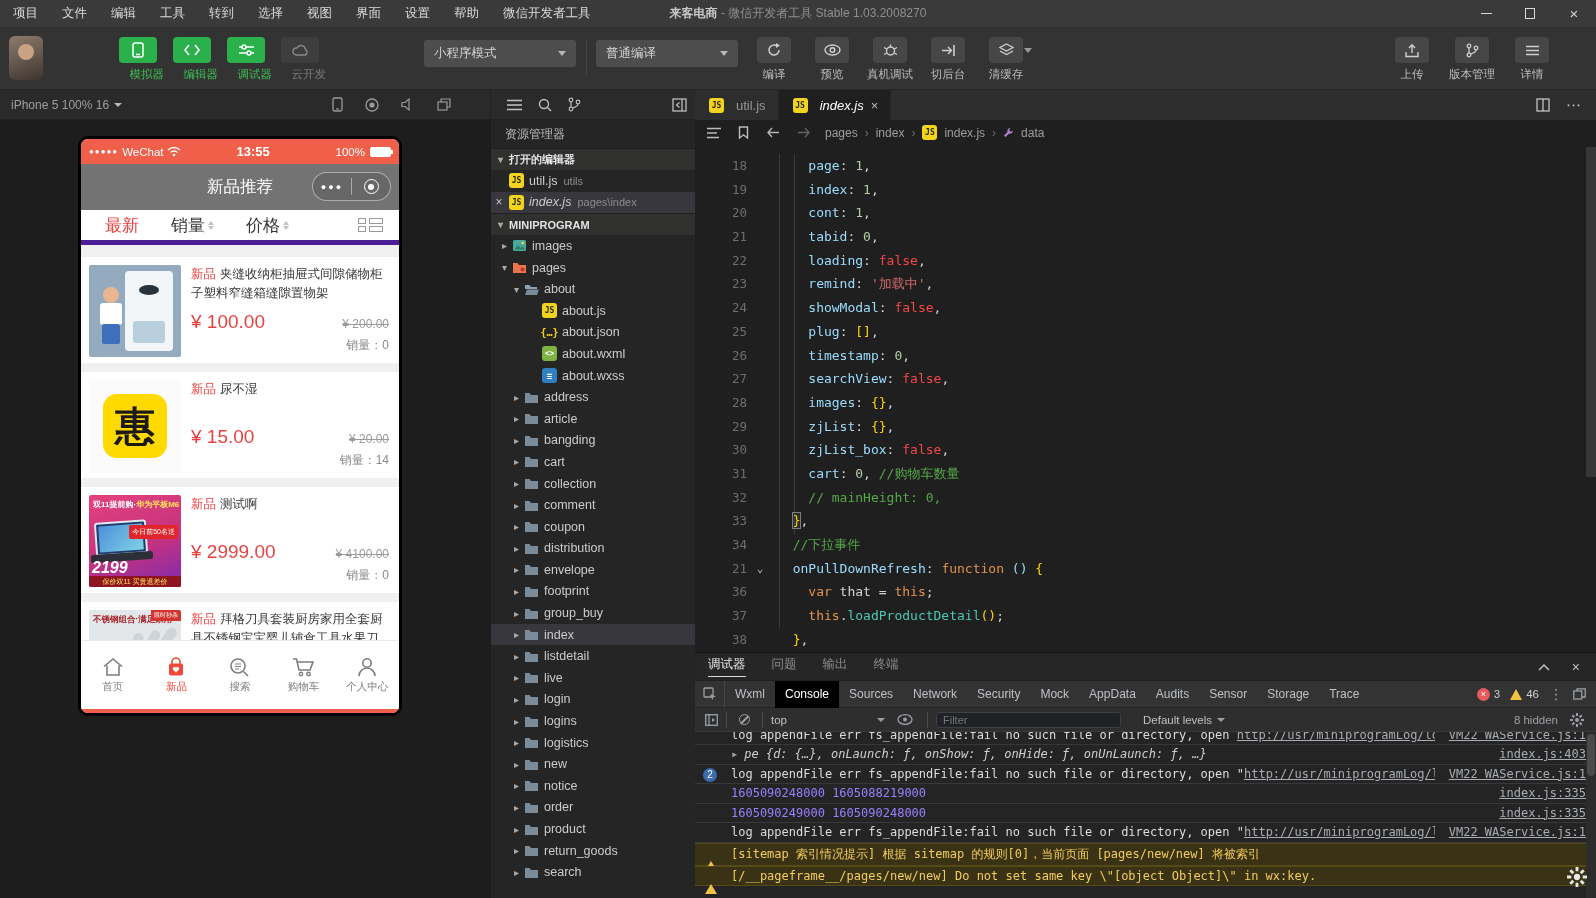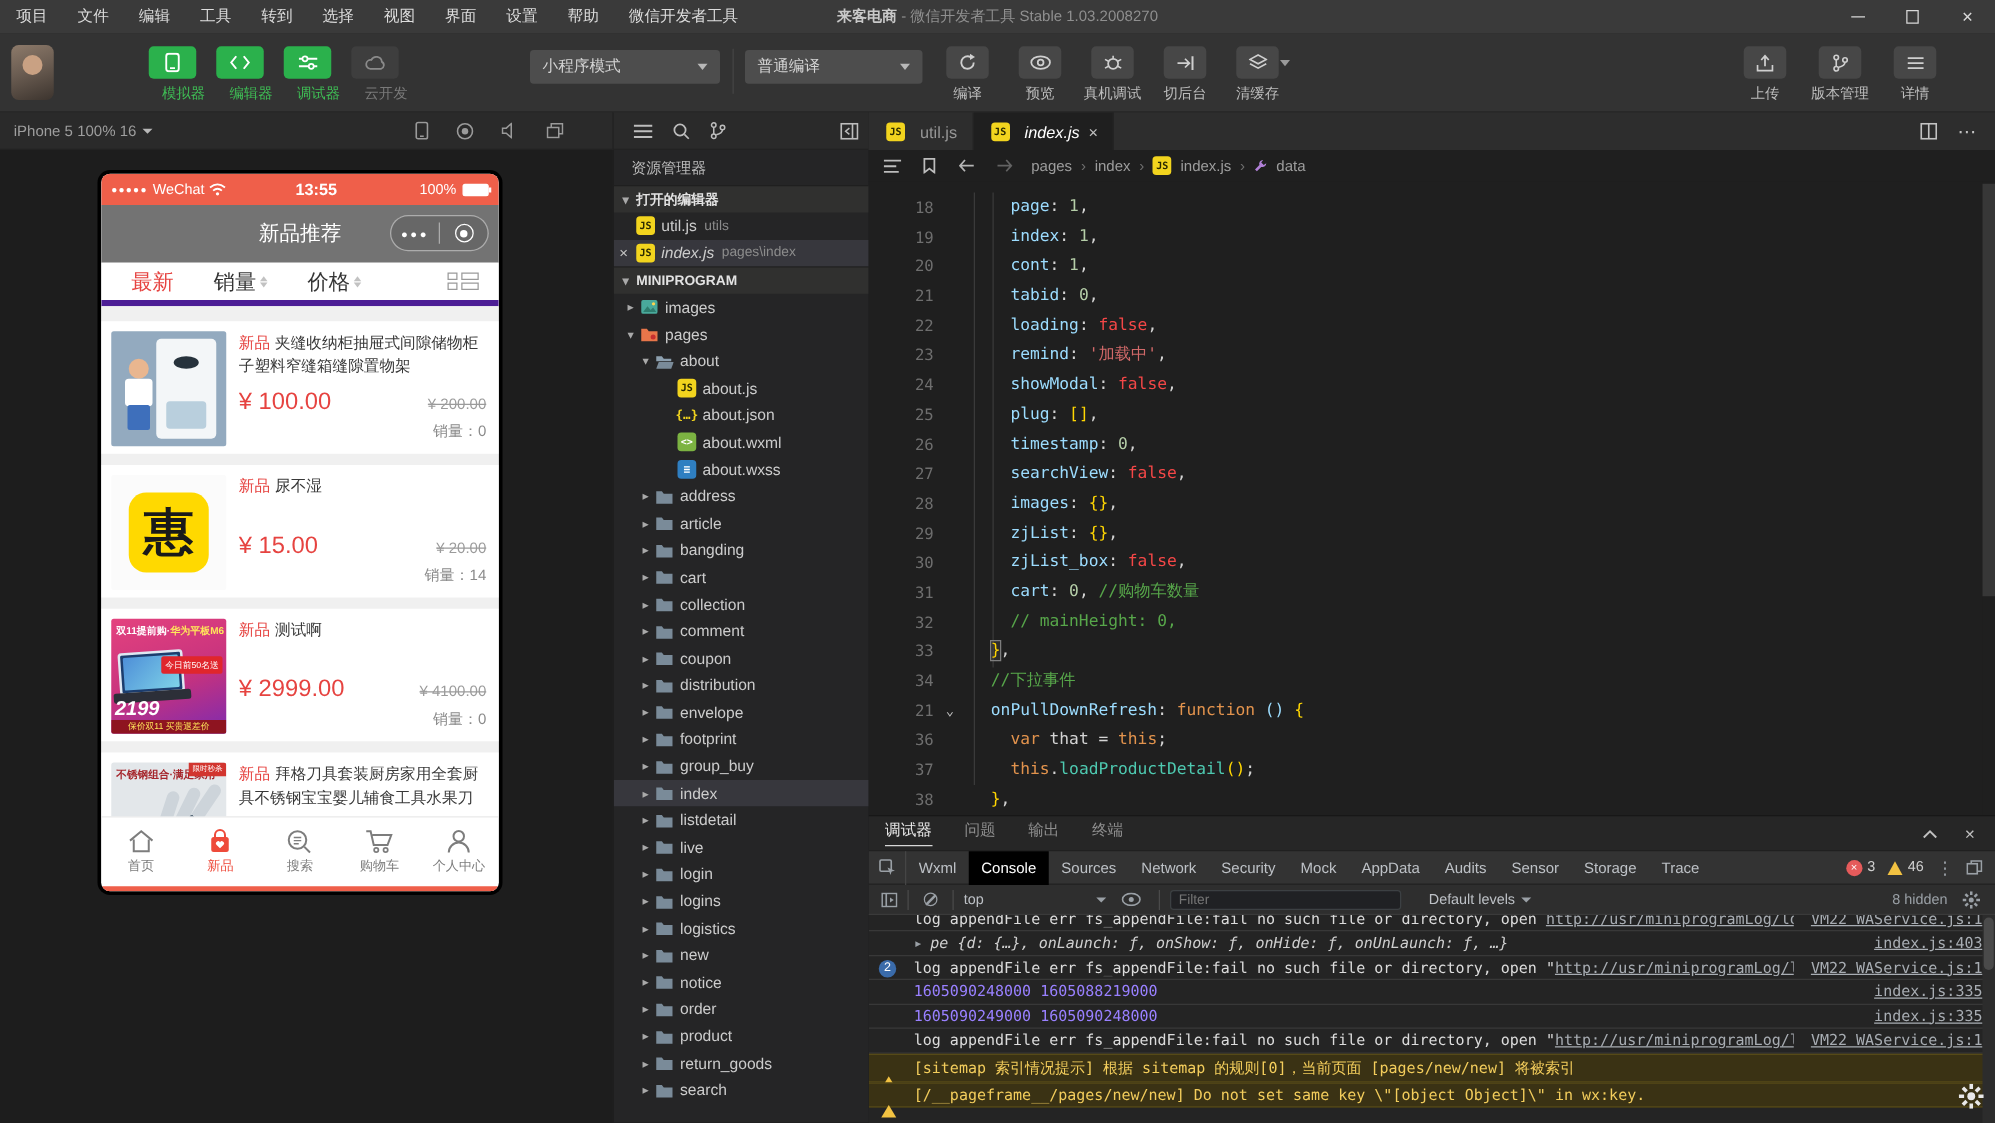--- a/index.html
+++ b/index.html
@@ -108,21 +108,21 @@
   .img-tablet .badge{position:absolute;right:3px;top:30px;background:#e0262c;color:#fff;font-size:7px;padding:2px 3px;border-radius:2px;white-space:nowrap}
   .img-tablet .p21{position:absolute;left:3px;bottom:10px;color:#fff;font-size:16px;font-weight:bold;font-style:italic}
   .img-tablet .strip{position:absolute;left:0;bottom:0;width:100%;height:11px;background:#8e1420;color:#ffe75a;font-size:7px;line-height:11px;text-align:center;white-space:nowrap}
   .img-knife{background:#e3e7ea}
   .img-knife .kt{position:absolute;left:4px;top:4px;color:#a5252b;font-size:8.5px;font-weight:bold;white-space:nowrap}
   .img-knife .kn{position:absolute;width:10px;height:52px;border-radius:5px 5px 2px 2px;background:linear-gradient(180deg,#cdd4da 60%,#5c6d7c 60%)}
   .img-knife .k1{left:38px;top:22px;transform:rotate(18deg)}
   .img-knife .k2{left:52px;top:18px;transform:rotate(26deg)}
   .img-knife .k3{left:66px;top:14px;transform:rotate(34deg)}
   .img-knife .corner{position:absolute;right:0;top:0;background:#d2352f;color:#fff;font-size:6px;padding:1px 3px}
-  #p-tabbar{height:56px;background:#fff;border-top:1px solid #e9e9e9;display:flex}
+  #p-tabbar{height:69px;background:#fff;border-top:1px solid #e9e9e9;display:flex}
   .tb-item{flex:1;display:flex;flex-direction:column;align-items:center;justify-content:center;gap:3px;color:#7d7d7d;font-size:10.5px}
   .tb-item.active{color:#ee4a3a}
   #p-redline{height:4px;background:#ef5f4a}
 
   
   #explorer{position:absolute;left:490px;top:120px;width:205px;height:778px;background:#252526;border-left:1px solid #1c1c1c;overflow:hidden}
   #exp-title{height:28px;line-height:28px;padding-left:14px;font-size:12px;color:#bcbcbc}
   .sec-hdr{height:22px;background:#30302f;display:flex;align-items:center;font-size:11px;font-weight:bold;color:#e3e3e3;padding-left:4px;gap:3px;border-top:1px solid #1f1f1f}
   .trow{height:21.6px;display:flex;align-items:center;font-size:12.5px;color:#cccccc;white-space:nowrap;position:relative}
   .trow.sel{background:#37373d}

